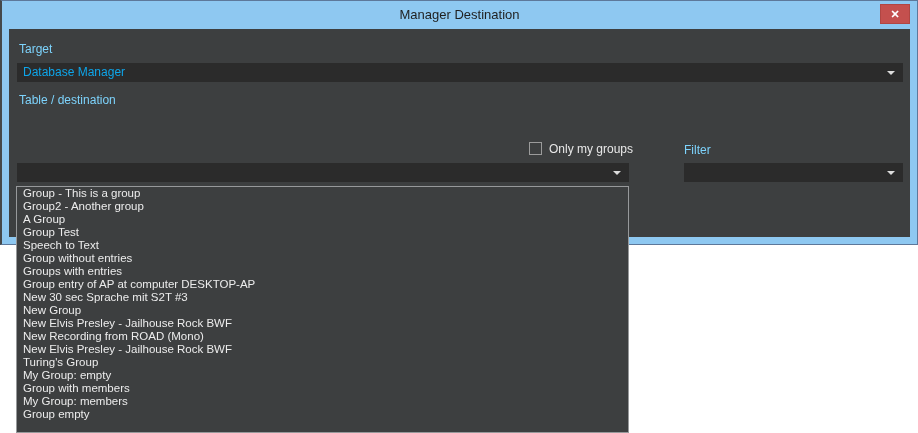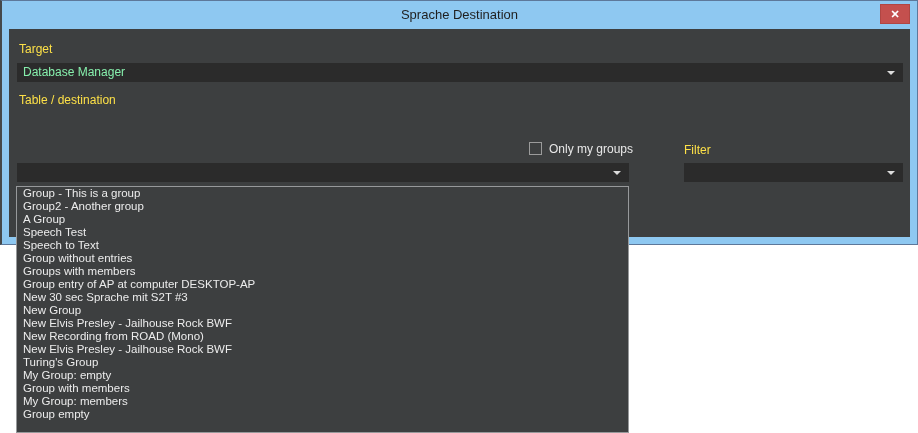--- a/index.html
+++ b/index.html
@@ -12,25 +12,25 @@
             background:#8ec8f1; border:1px solid #5d789a; border-left:2px solid #45484a; }
   .titlebar { position:absolute; left:0; top:0; right:0; height:28px; }
   .title { display:block; text-align:center; line-height:28px; font-size:13px; color:#1f1f1f; }
   .close-btn { position:absolute; top:3px; right:7px; width:30px; height:20px;
                background:#c4504e; border:1px solid #b04643; color:#ffffff;
                text-align:center; cursor:pointer; }
   .close-btn span { display:block; font-size:11px; line-height:18px; font-weight:bold; }
 
   .content { position:absolute; left:7px; right:7px; top:28px; bottom:7px; background:#3d3f40; }
 
-  .label { position:absolute; font-size:12px; color:#fde047; white-space:nowrap; }
+  .label { position:absolute; font-size:12px; color:#7dd3fc; white-space:nowrap; }
 
   .combo { position:absolute; background:#2b2b2b; height:19px; cursor:pointer; }
   .combo-text { position:absolute; left:6px; top:0; line-height:19px; font-size:12px;
-                color:#86efac; white-space:nowrap; }
+                color:#0ea5e9; white-space:nowrap; }
   .arrow { position:absolute; right:8px; top:8px; width:0; height:0;
            border-left:4px solid transparent; border-right:4px solid transparent;
            border-top:4px solid #dcdcdc; }
 
   .combo-target  { left:8px;   top:34px;  width:886px; }
   .combo-table   { left:8px;   top:84px;  width:886px; }
   .combo-group   { left:8px;   top:134px; width:612px; }
   .combo-filter  { left:675px; top:134px; width:219px; }
 
   .label-target  { left:10px;  top:13px; }
@@ -49,21 +49,21 @@
   .group-list { position:absolute; left:16px; top:186px; width:613px; height:247px;
                 background:#3d3f40; border:1px solid #97999b; z-index:10; }
   .list-item { height:13px; line-height:13px; padding-left:6px; font-size:11.5px;
                color:#ececec; white-space:nowrap; cursor:pointer; }
 </style>
 </head>
 <body>
 
 <div class="window">
   <div class="titlebar">
-    <span class="title">Sprache Destination</span>
+    <span class="title">Manager Destination</span>
     <div class="close-btn">
       <span>✕</span>
     </div>
   </div>
 
   <div class="content">
 
     <div class="label label-target">Target</div>
     <div class="combo combo-target">
       <span class="combo-text">Database Manager</span>
@@ -92,24 +92,24 @@
       <span class="arrow"></span>
     </div>
 
   </div>
 </div>
 
 <div class="group-list" id="group-list">
     <div class="list-item">Group - This is a group</div>
     <div class="list-item">Group2 - Another group</div>
     <div class="list-item">A Group</div>
-    <div class="list-item">Speech Test</div>
+    <div class="list-item">Group Test</div>
     <div class="list-item">Speech to Text</div>
     <div class="list-item">Group without entries</div>
-    <div class="list-item">Groups with members</div>
+    <div class="list-item">Groups with entries</div>
     <div class="list-item">Group entry of AP at computer DESKTOP-AP</div>
     <div class="list-item">New 30 sec Sprache mit S2T #3</div>
     <div class="list-item">New Group</div>
     <div class="list-item">New Elvis Presley - Jailhouse Rock BWF</div>
     <div class="list-item">New Recording from ROAD (Mono)</div>
     <div class="list-item">New Elvis Presley - Jailhouse Rock BWF</div>
     <div class="list-item">Turing's Group</div>
     <div class="list-item">My Group: empty</div>
     <div class="list-item">Group with members</div>
     <div class="list-item">My Group: members</div>

